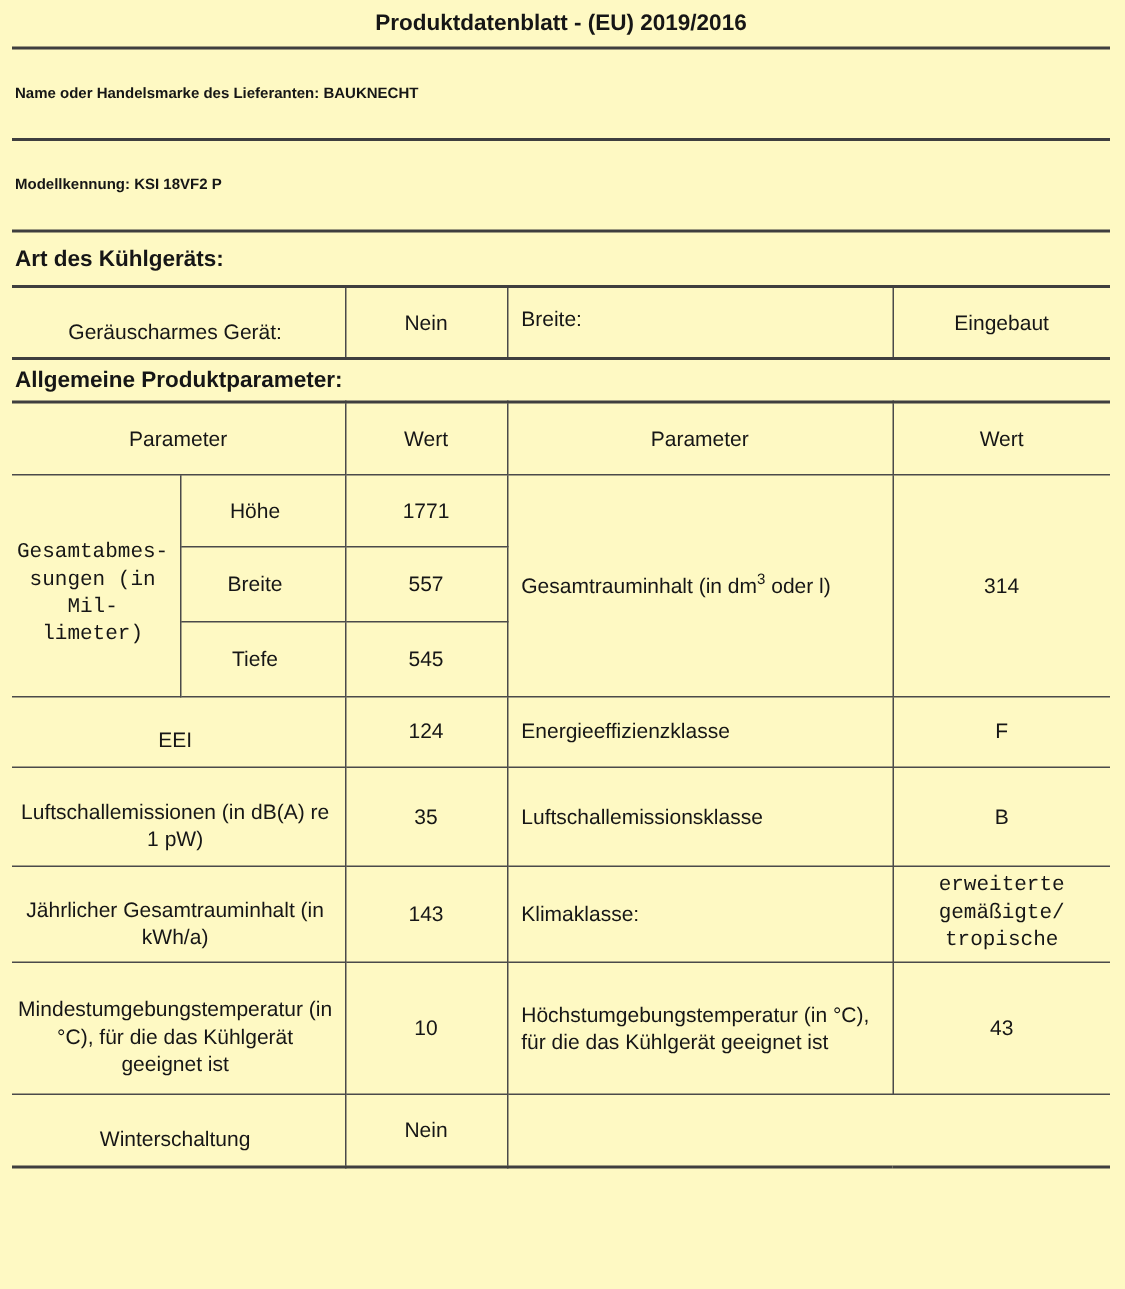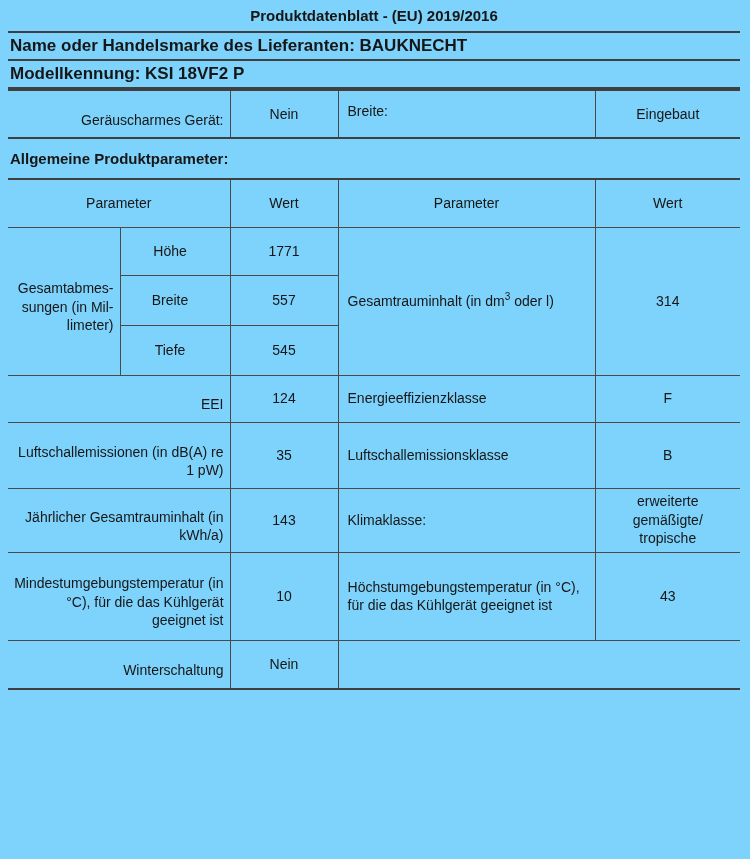--- a/index.html
+++ b/index.html
@@ -3,44 +3,44 @@
 <meta charset="utf-8">
 <style>
   * { box-sizing: border-box; }
   html, body { margin: 0; padding: 0; background: #ffffff; }
   body {
     width: 750px; height: 859px;
     font-family: "Liberation Sans", sans-serif;
     color: #161616;
     -webkit-font-smoothing: antialiased;
   }
-  .page { width: 750px; height: 859px; background: #7dd3fc; overflow: hidden; }
+  .page { width: 750px; height: 859px; background: #fef9c3; overflow: hidden; }
 
   .row { margin: 0 10px 0 8px; }
 
   .title-row {
     height: 33px;
     display: flex; align-items: center; justify-content: center;
     font-size: 15px; font-weight: bold;
     border-bottom: 2px solid #3f3f3f;
   }
   .info-row {
-    height: 28px;
+    height: 61px;
     display: flex; align-items: center;
     padding-left: 2px;
-    font-size: 17px; font-weight: bold;
+    font-size: 10px; font-weight: bold;
     border-bottom: 2px solid #3f3f3f;
   }
   .heading-row {
     display: flex; align-items: center;
     padding-left: 2px;
     font-size: 15px; font-weight: bold;
   }
   .heading-type { height: 35px; }
-  .heading-general { height: 39px; }
+  .heading-general { height: 27px; }
 
   table {
     border-collapse: collapse;
     table-layout: fixed;
     width: 732px;
     margin: 0 10px 0 8px;
     font-size: 14px;
     border-top: 2px solid #3f3f3f;
     border-bottom: 2px solid #3f3f3f;
   }
@@ -49,40 +49,41 @@
     vertical-align: middle;
     padding: 2px 18px;
     line-height: 1.32;
     overflow: hidden;
   }
   tr:first-child > td { border-top: none; }
   tr:last-child > td { border-bottom: none; }
   .no-l { border-left: none; }
   .no-r { border-right: none; }
 
-  .cl { text-align: right; padding: 14px 6px 2px 2px; }   
+  .cl { text-align: center; padding: 14px 6px 2px 2px; }   
   .cs { text-align: center; padding-left: 8px; }          
   .cc { text-align: center; }                           
   .cp { text-align: left; padding-left: 9px; padding-right: 10px; } 
-  .pre { white-space: pre-line; }
+  .pre { white-space: pre-line; font-family: Liberation Mono, monospace; }
   .va-top { vertical-align: top; padding-top: 11px; }
   sup { font-size: 10px; line-height: 0; } .r45 { height: 45px; } .r47 { height: 47px; }
   .r48 { height: 48px; } .r49 { height: 49px; } .r50 { height: 50px; }
   .r64 { height: 64px; } .r66 { height: 66px; } .r88 { height: 88px; }
 </style>
 </head>
 <body>
 
 <div class="page">
 
   <div class="row title-row">Produktdatenblatt - (EU) 2019/2016</div>
 
   <div class="row info-row">Name oder Handelsmarke des Lieferanten: BAUKNECHT</div>
   <div class="row info-row">Modellkennung: KSI 18VF2 P</div>
 
+  <div class="row heading-row heading-type">Art des Kühlgeräts:</div>
 
   <table>
     <colgroup>
         <col style="width:222px">
         <col style="width:108px">
         <col style="width:257px">
         <col style="width:145px">
       </colgroup>
     <tbody>
         <tr class="r48">

